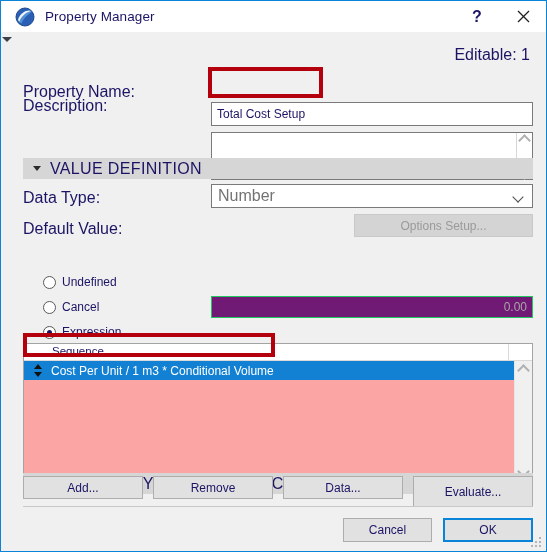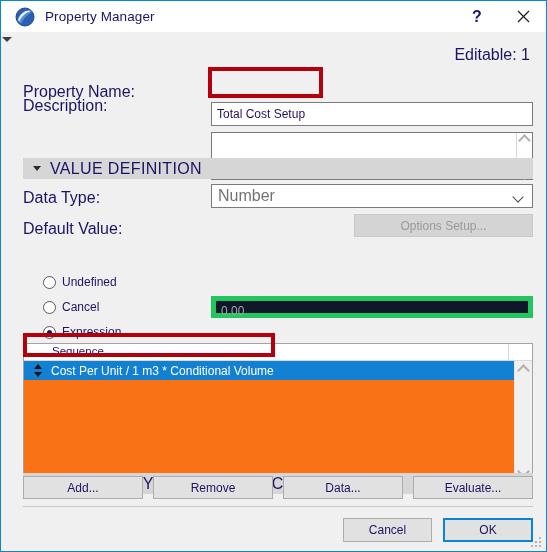--- a/index.html
+++ b/index.html
@@ -103,23 +103,24 @@
     background: #ffffff;
     border: 1px solid #7a7a7a;
     font-family: "Liberation Sans", sans-serif;
     font-size: 12px;
     color: #1b1464;
     padding: 0 5px;
     line-height: 20px;
     outline: none;
   }
   .txtbox.disabled {
-    background: #0f172a;
-    border: 5px solid #22c55e;
+    background: #701a75;
+    border: 1px solid #22c55e;
     color: #a6a6a6;
+    text-align: right;
   }
 
   
   #name-field {
     left: 209px; top: 70px;
     width: 322px; height: 24px;
     line-height: 22px;
   }
 
   
@@ -294,21 +295,21 @@
     left: 209px; top: 264px;
     width: 322px; height: 22px;
     line-height: 20px;
   }
 
   
   #list-wrap {
     position: absolute;
     left: 21px; top: 311px;
     width: 510px; height: 137px;
-    background: #f97316;
+    background: #fca5a5;
     border: 1px solid #a3a3a3;
   }
   #list-header {
     position: absolute;
     left: 0; top: 0;
     width: 100%; height: 17px;
     background: #ffffff;
     border-bottom: 1px solid #d9d9d9;
   }
   #list-header-label {
@@ -366,21 +367,21 @@
     flex-direction: column;
     justify-content: space-between;
     align-items: center;
     padding: 4px 0;
   }
 
   
   #btn-add      { left: 21px;  top: 444px; width: 120px; height: 23px; }
   #btn-remove   { left: 151px; top: 444px; width: 120px; height: 23px; }
   #btn-edit     { left: 281px; top: 444px; width: 120px; height: 23px; }
-  #btn-evaluate { left: 411px; top: 444px; width: 120px; height: 23px; }
+  #btn-evaluate { left: 411px; top: 444px; width: 120px; height: 31px; }
 
   
   #footer-sep {
     position: absolute;
     left: 21px; top: 474px;
     width: 510px; height: 1px;
     background: #c8c8c8;
   }
   #btn-cancel { left: 341px; top: 486px; width: 89px; height: 24px; }
   #btn-ok     { left: 441px; top: 486px; width: 90px; height: 24px; }

